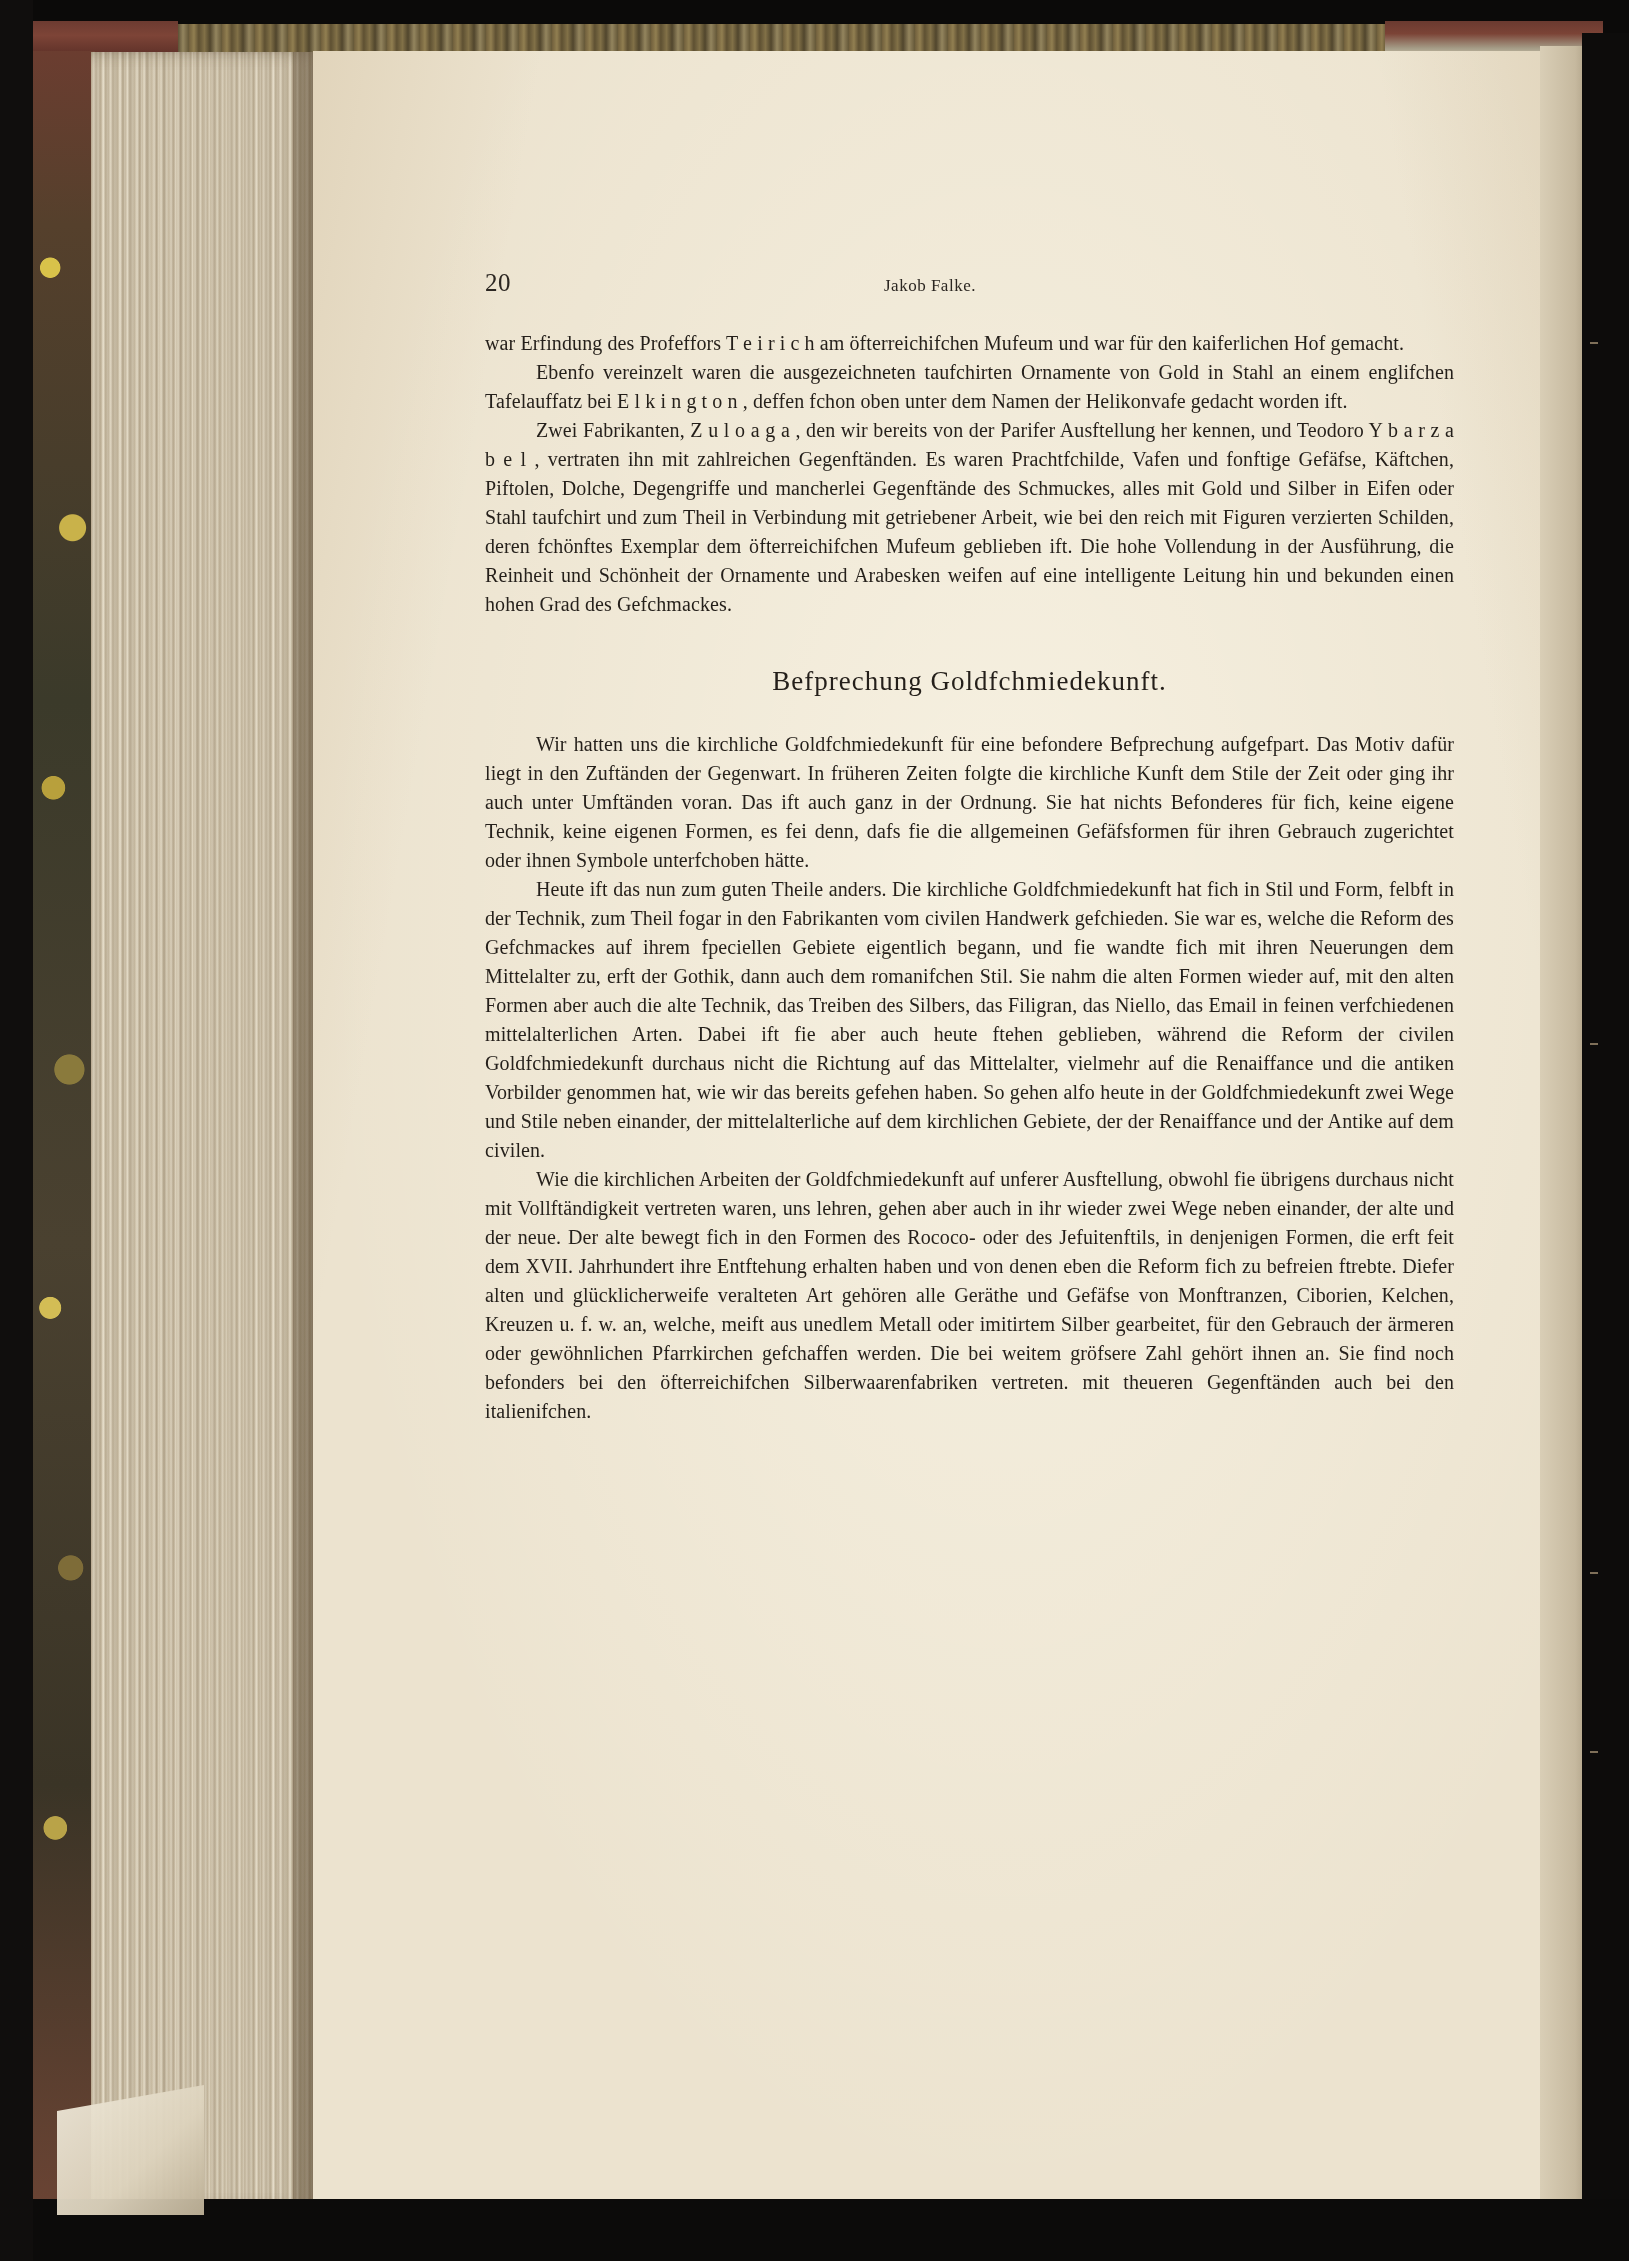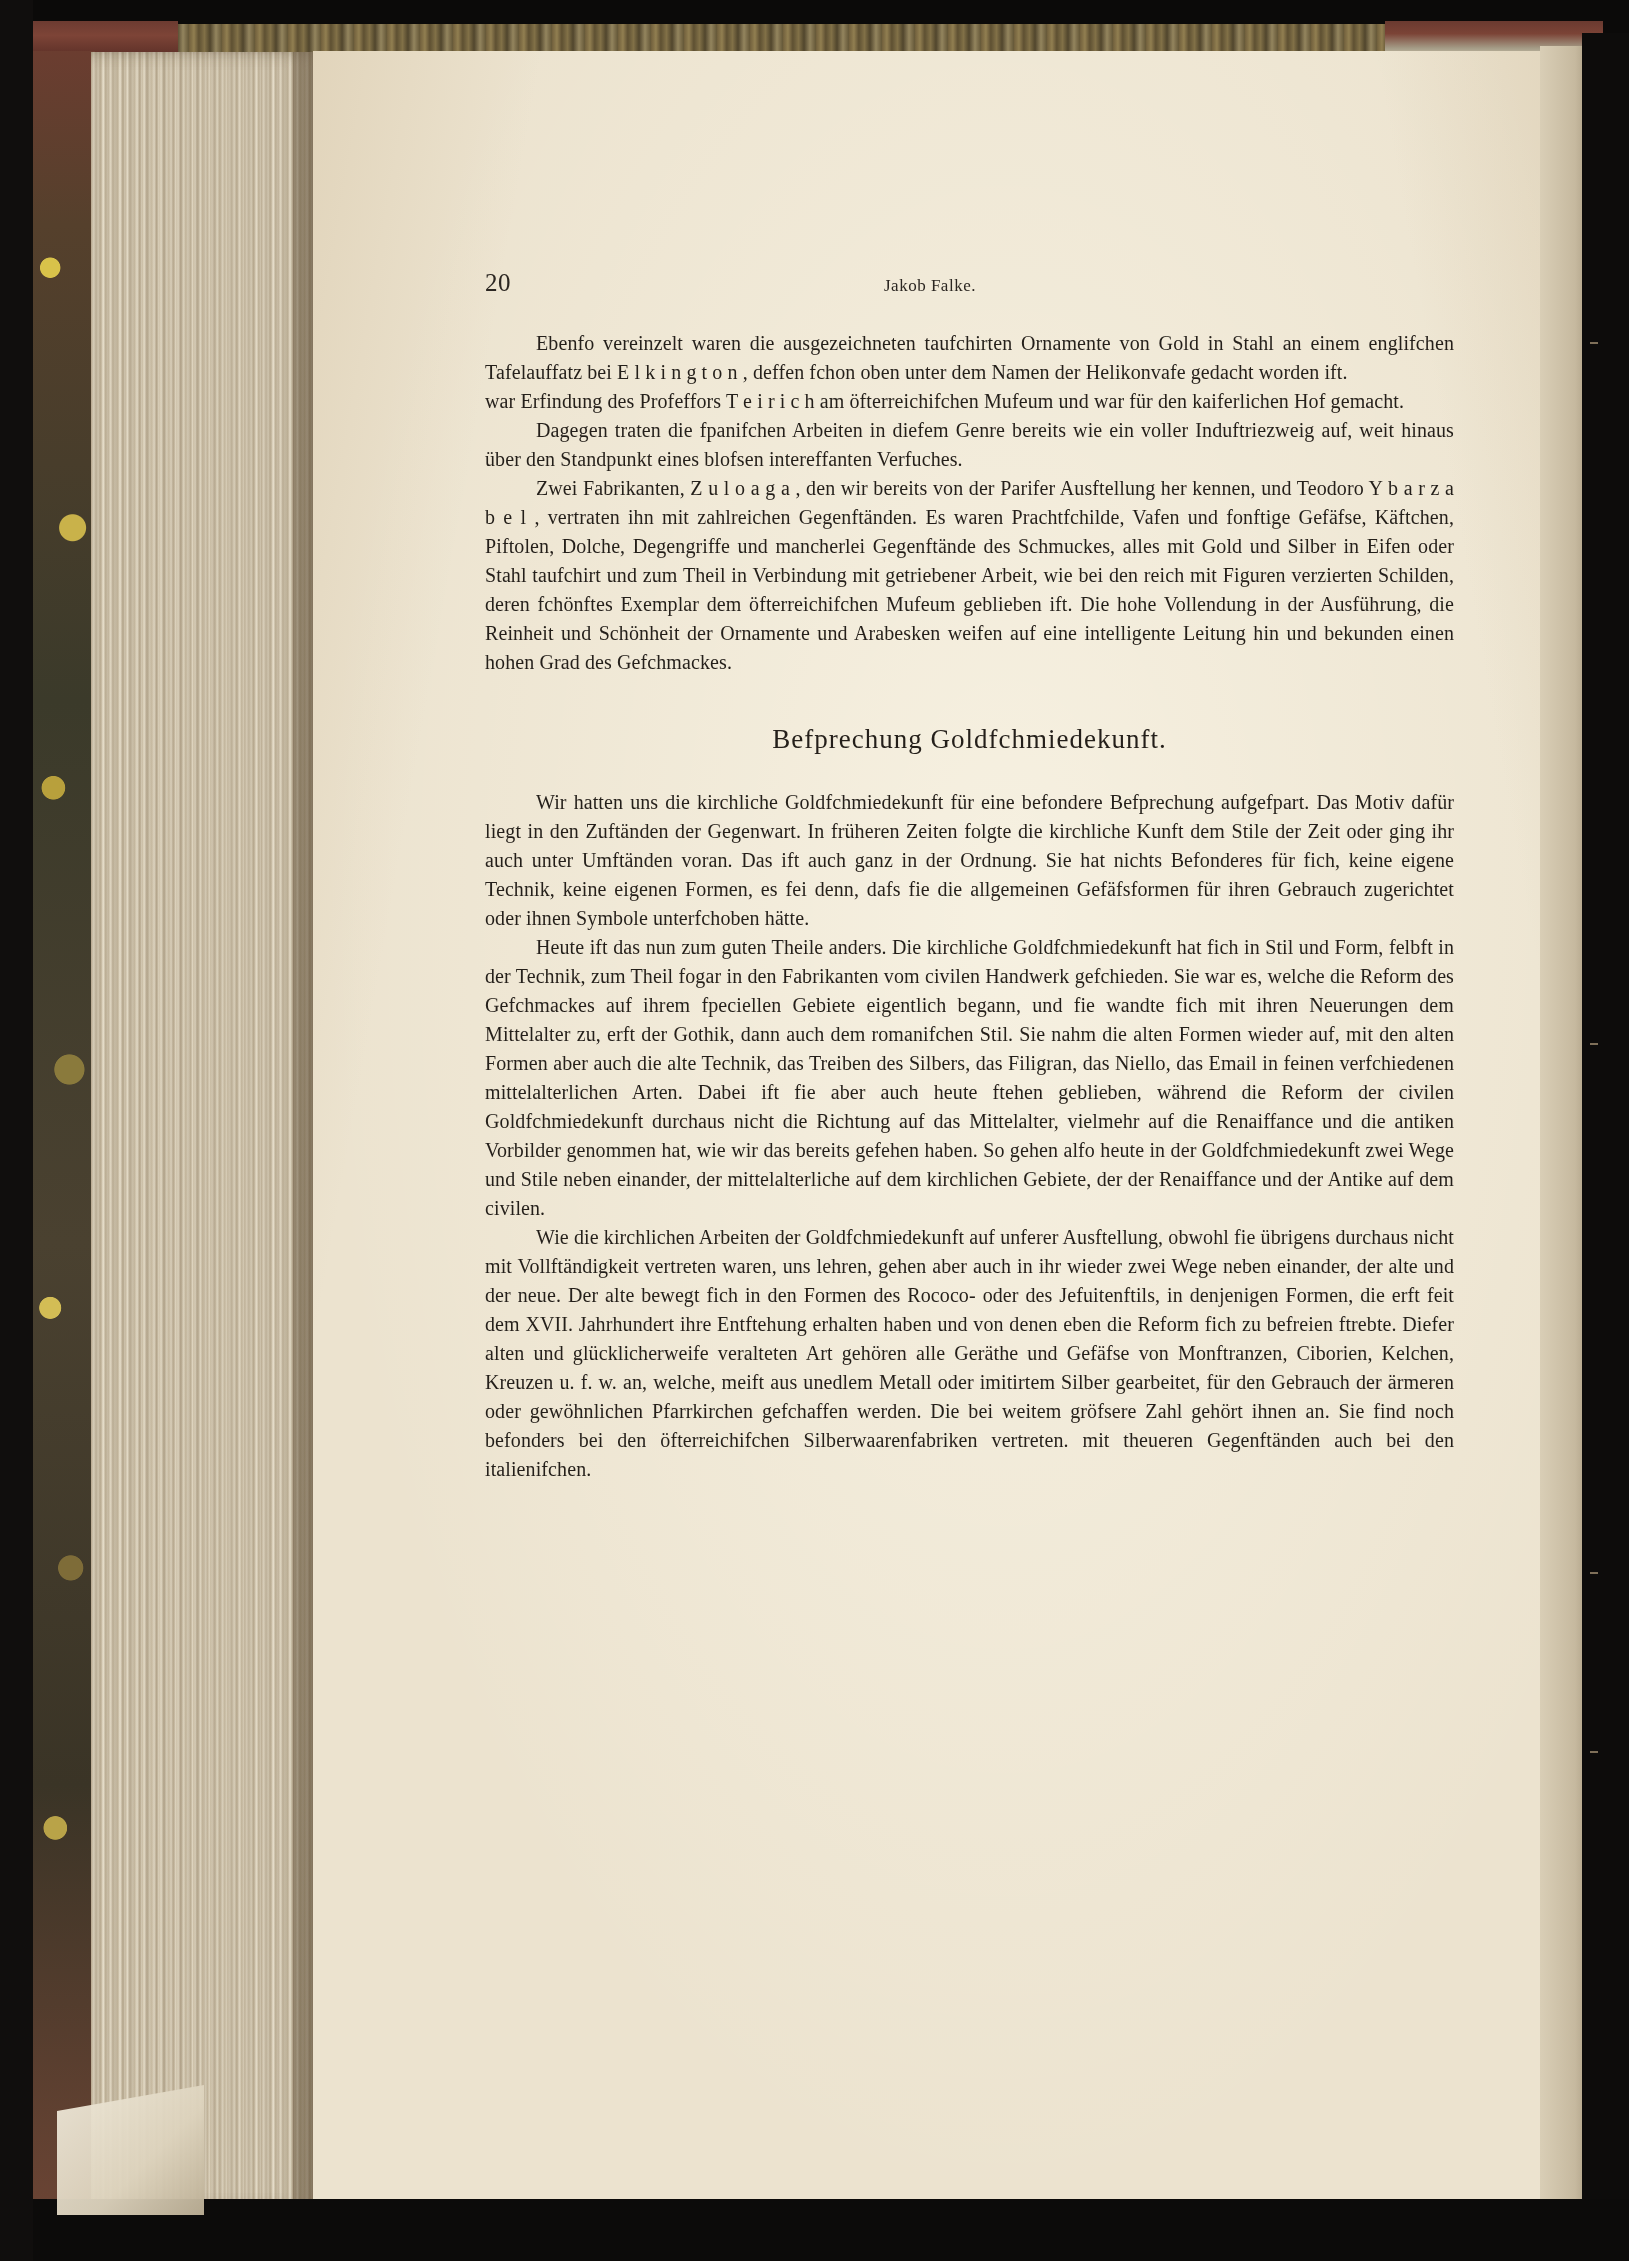--- a/index.html
+++ b/index.html
@@ -266,23 +266,22 @@
   <div class="tick" style="left:1590px; top:1572px;"></div>
   <div class="tick" style="left:1590px; top:1751px;"></div>
 
   <div class="textblock">
 
     <div class="running-head">
       <div class="folio">20</div>
       <div class="head-title">Jakob Falke.</div>
     </div>
 
+    <p class="para noindent">war Erfindung des Profeffors  T e i r i c h  am öfterreichifchen Mufeum und war für den kaiferlichen Hof gemacht.</p>
     <p class="para">Ebenfo vereinzelt waren die ausgezeichneten taufchirten Ornamente von Gold in Stahl an einem englifchen Tafelauffatz bei  E l k i n g t o n ,  deffen fchon oben unter dem Namen der Helikonvafe gedacht worden ift.</p>
-    <p class="para noindent">war Erfindung des Profeffors  T e i r i c h  am öfterreichifchen Mufeum und war für den kaiferlichen Hof gemacht.</p>
-    <p class="para">Dagegen traten die fpanifchen Arbeiten in diefem Genre bereits wie ein voller Induftriezweig auf, weit hinaus über den Standpunkt eines blofsen intereffanten Verfuches.</p>
     <p class="para">Zwei Fabrikanten,  Z u l o a g a ,  den wir bereits von der Parifer Ausftellung her kennen, und Teodoro  Y b a r z a b e l ,  vertraten ihn mit zahlreichen Gegenftänden. Es waren Prachtfchilde, Vafen und fonftige Gefäfse, Käftchen, Piftolen, Dolche, Degengriffe und mancherlei Gegenftände des Schmuckes, alles mit Gold und Silber in Eifen oder Stahl taufchirt und zum Theil in Verbindung mit getriebener Arbeit, wie bei den reich mit Figuren verzierten Schilden, deren fchönftes Exemplar dem öfterreichifchen Mufeum geblieben ift. Die hohe Vollendung in der Ausführung, die Reinheit und Schönheit der Ornamente und Arabesken weifen auf eine intelligente Leitung hin und bekunden einen hohen Grad des Gefchmackes.</p>
 
     <h2 class="section">Befprechung Goldfchmiedekunft.</h2>
 
     <p class="para">Wir hatten uns die kirchliche Goldfchmiedekunft für eine befondere Befprechung aufgefpart. Das Motiv dafür liegt in den Zuftänden der Gegenwart. In früheren Zeiten folgte die kirchliche Kunft dem Stile der Zeit oder ging ihr auch unter Umftänden voran. Das ift auch ganz in der Ordnung. Sie hat nichts Befonderes für fich, keine eigene Technik, keine eigenen Formen, es fei denn, dafs fie die allgemeinen Gefäfsformen für ihren Gebrauch zugerichtet oder ihnen Symbole unterfchoben hätte.</p>
     <p class="para">Heute ift das nun zum guten Theile anders. Die kirchliche Goldfchmiedekunft hat fich in Stil und Form, felbft in der Technik, zum Theil fogar in den Fabrikanten vom civilen Handwerk gefchieden. Sie war es, welche die Reform des Gefchmackes auf ihrem fpeciellen Gebiete eigentlich begann, und fie wandte fich mit ihren Neuerungen dem Mittelalter zu, erft der Gothik, dann auch dem romanifchen Stil. Sie nahm die alten Formen wieder auf, mit den alten Formen aber auch die alte Technik, das Treiben des Silbers, das Filigran, das Niello, das Email in feinen verfchiedenen mittelalterlichen Arten. Dabei ift fie aber auch heute ftehen geblieben, während die Reform der civilen Goldfchmiedekunft durchaus nicht die Richtung auf das Mittelalter, vielmehr auf die Renaiffance und die antiken Vorbilder genommen hat, wie wir das bereits gefehen haben. So gehen alfo heute in der Goldfchmiedekunft zwei Wege und Stile neben einander, der mittelalterliche auf dem kirchlichen Gebiete, der der Renaiffance und der Antike auf dem civilen.</p>
     <p class="para">Wie die kirchlichen Arbeiten der Goldfchmiedekunft auf unferer Ausftellung, obwohl fie übrigens durchaus nicht mit Vollftändigkeit vertreten waren, uns lehren, gehen aber auch in ihr wieder zwei Wege neben einander, der alte und der neue. Der alte bewegt fich in den Formen des Rococo- oder des Jefuitenftils, in denjenigen Formen, die erft feit dem XVII. Jahrhundert ihre Entftehung erhalten haben und von denen eben die Reform fich zu befreien ftrebte. Diefer alten und glücklicherweife veralteten Art gehören alle Geräthe und Gefäfse von Monftranzen, Ciborien, Kelchen, Kreuzen u. f. w. an, welche, meift aus unedlem Metall oder imitirtem Silber gearbeitet, für den Gebrauch der ärmeren oder gewöhnlichen Pfarrkirchen gefchaffen werden. Die bei weitem gröfsere Zahl gehört ihnen an. Sie find noch befonders bei den öfterreichifchen Silberwaarenfabriken vertreten. mit theueren Gegenftänden auch bei den italienifchen.</p>
 
   </div>
 </div>

